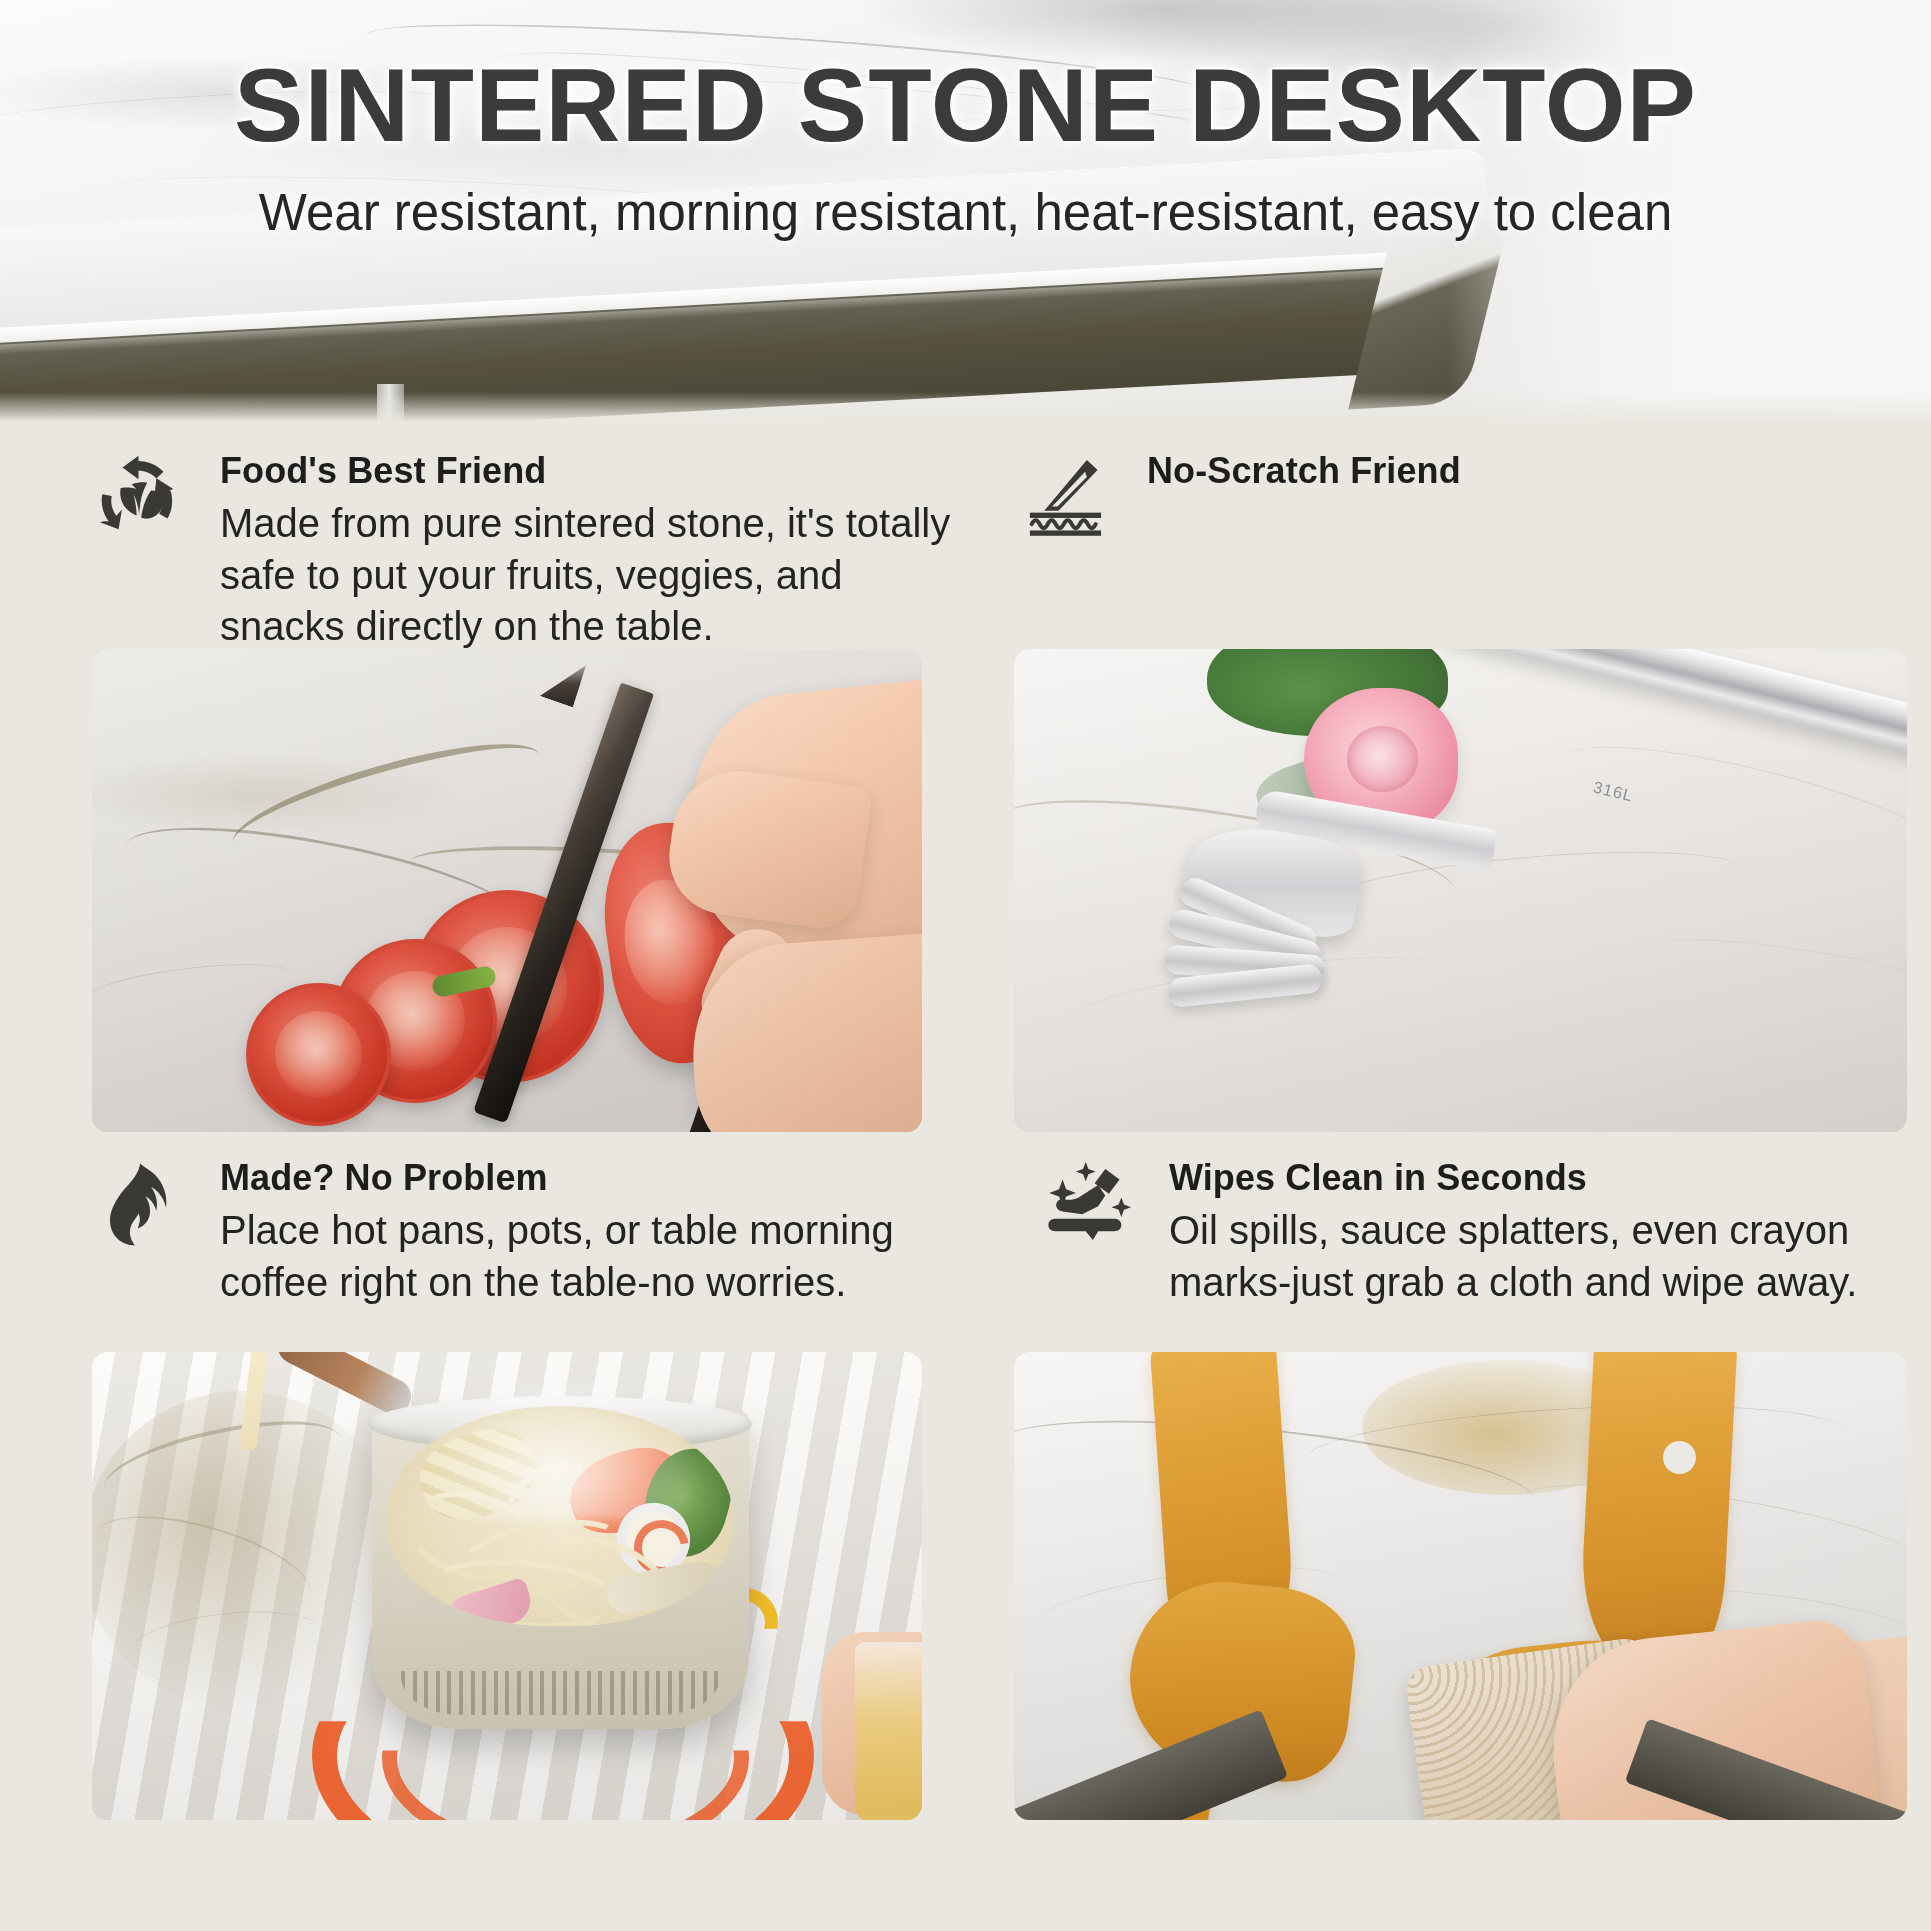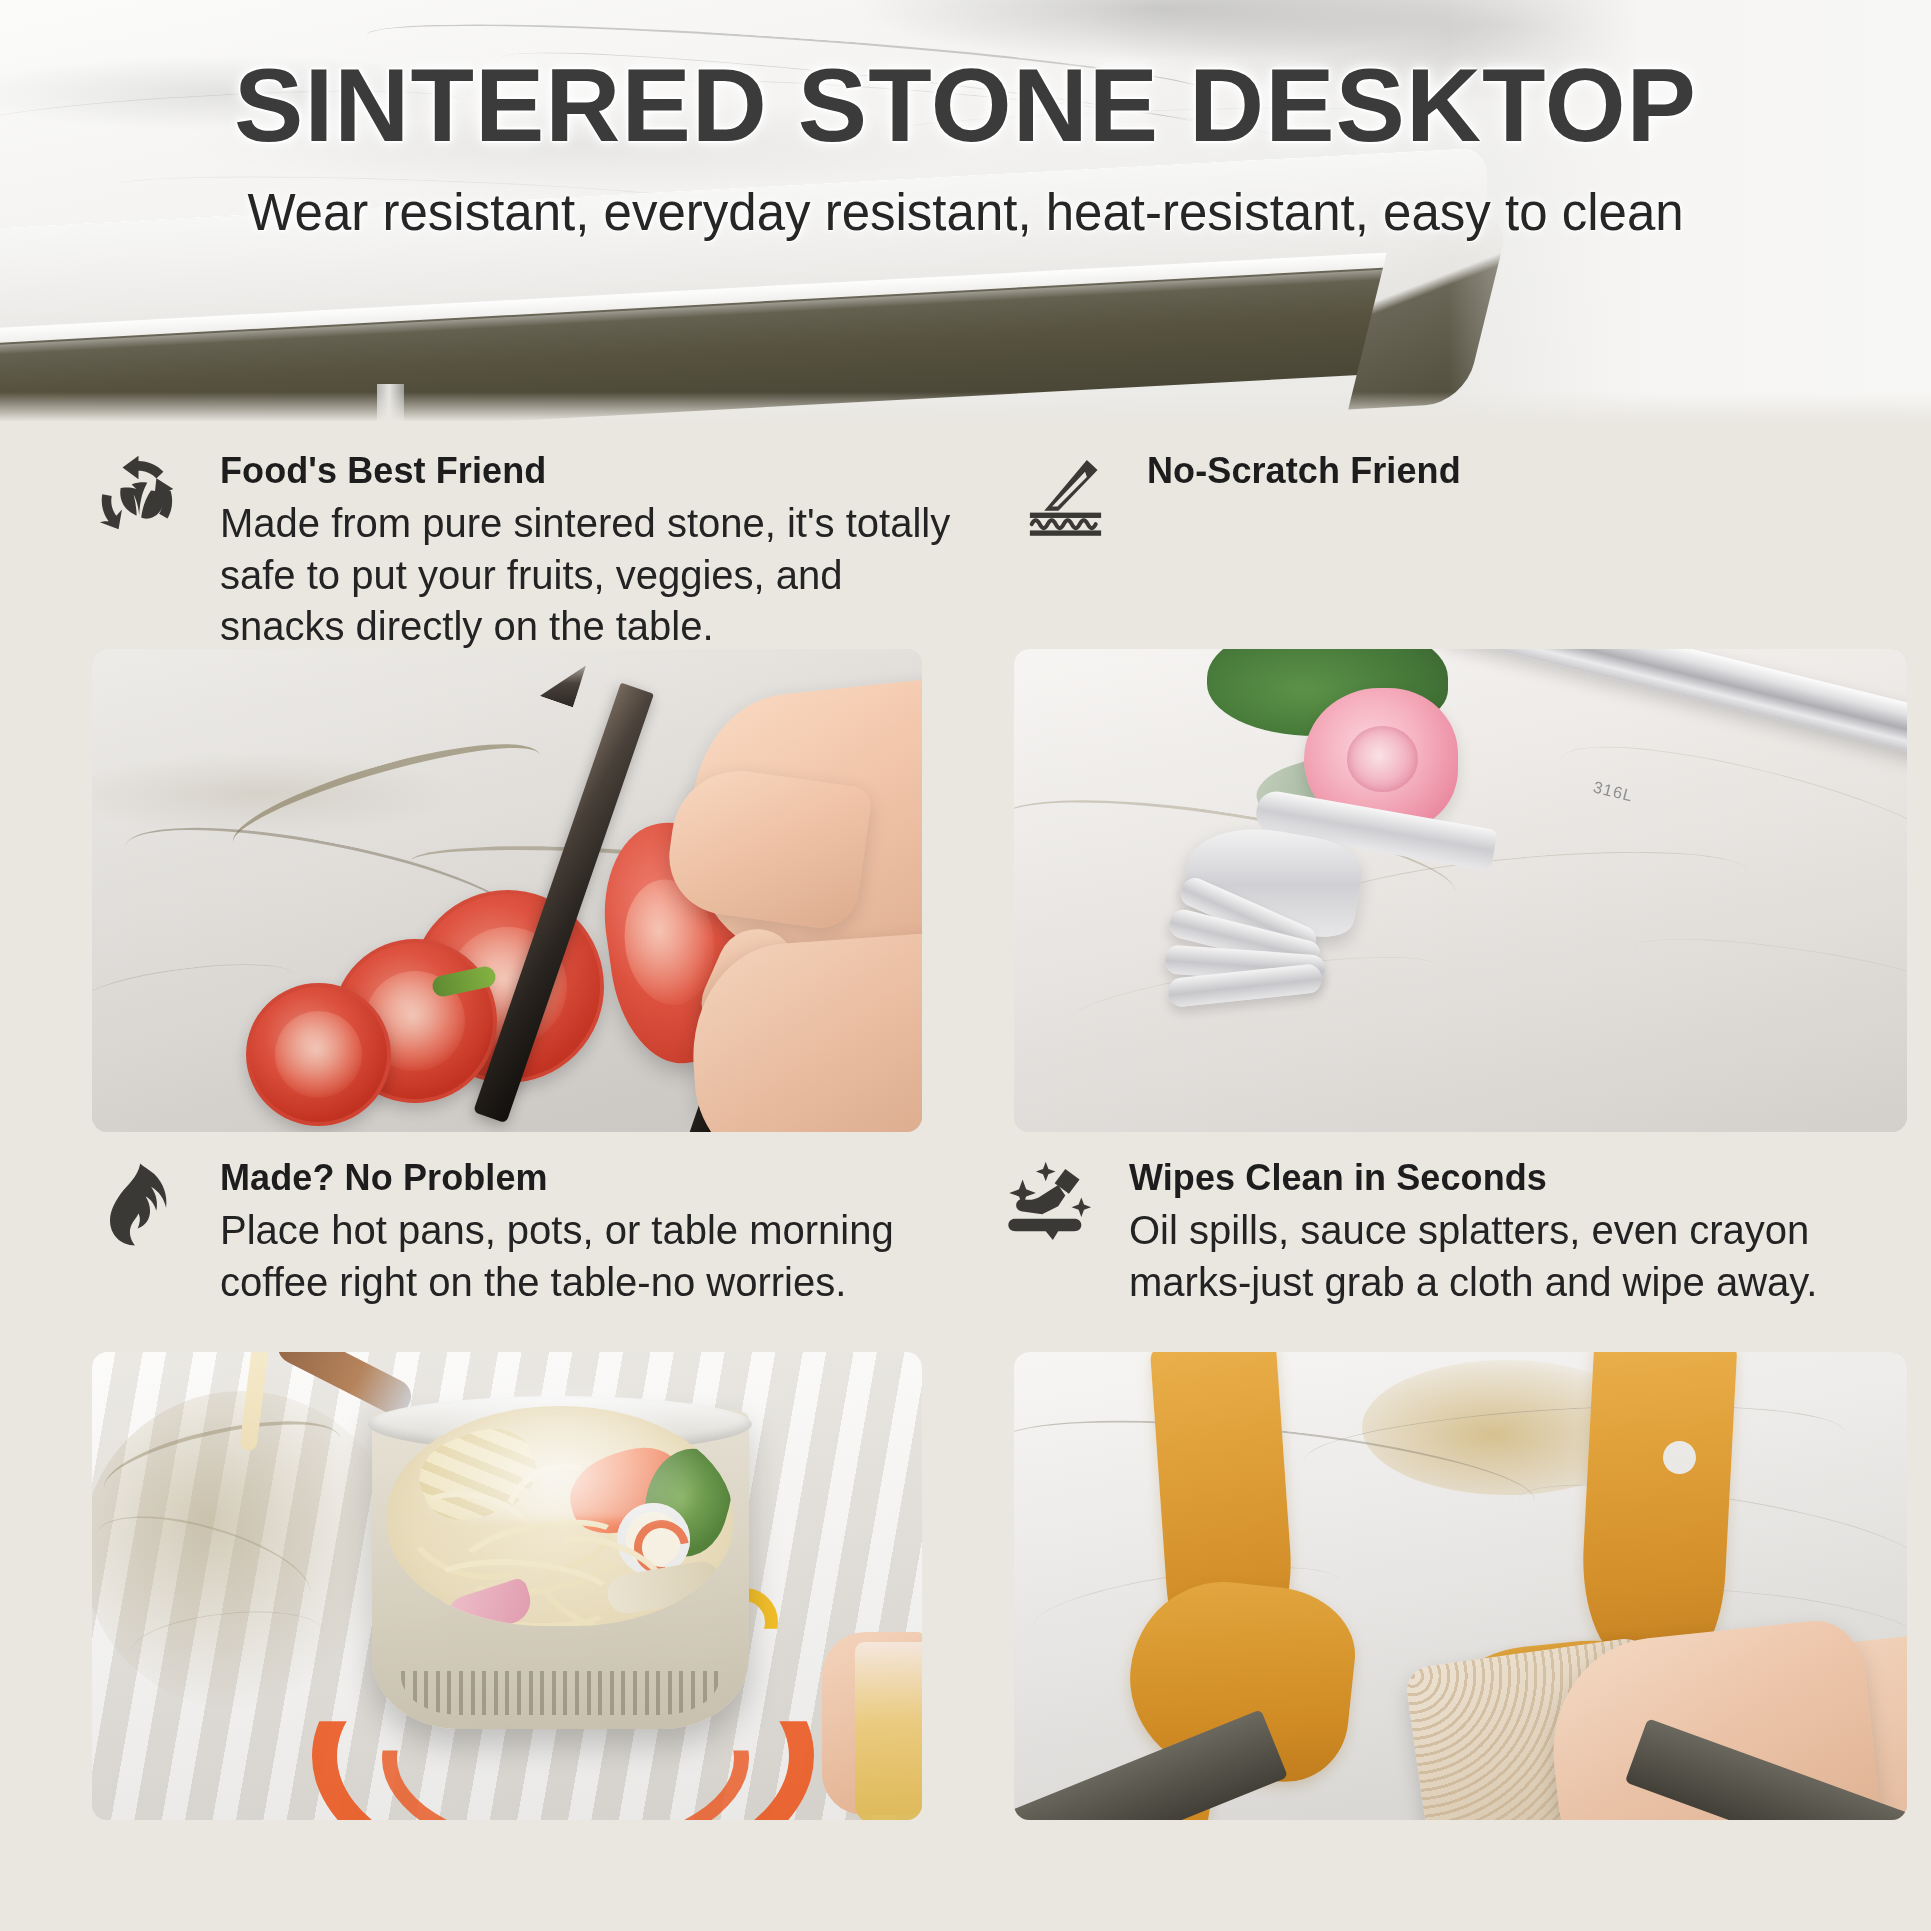--- a/index.html
+++ b/index.html
@@ -103,21 +103,21 @@
     white-space: nowrap;
   }
 
   
   .grid { position: absolute; left: 0; top: 425px; width: 1931px; height: 1506px; }
 
   .feat { position: absolute; }
   .feat-tl { left: 92px;  top: 24px;  width: 869px; }
   .feat-tr { left: 1019px;top: 24px;  width: 888px; }
   .feat-bl { left: 92px;  top: 731px; width: 869px; }
-  .feat-br { left: 1001px;top: 731px; width: 888px; }
+  .feat-br { left: 1041px;top: 731px; width: 888px; }
 
   .feat-head { display: flex; align-items: flex-start; gap: 35px; }
   .feat-icon { flex: 0 0 auto; width: 93px; height: 100px; display:flex; align-items:flex-start; justify-content:center; padding-top: 3.9px; }
   .feat-icon svg { width: 89px; height: 89px; display:block; }
   .feat-body { flex: 1 1 auto; padding-top: 1.9px; }
   .feat-title {
     font-size: 36px; font-weight: 700; color: #1d1d1d;
     letter-spacing: 0.1px; line-height: 1.1; margin-bottom: 7.7px;
   }
   .feat-text {
@@ -545,21 +545,21 @@
     <div class="slab-top"></div>
     <div class="slab-hi"></div>
     <div class="slab-edge"></div>
     <div class="slab-edge-sheen"></div>
     <div class="slab-corner"></div>
     <div class="leg"></div>
     <div class="hero-right-fade"></div>
     <div class="hero-bottom-fade"></div>
 
     <h1 class="hero-title">SINTERED STONE DESKTOP</h1>
-    <p class="hero-sub">Wear resistant, everyday resistant, heat-resistant, easy to clean</p>
+    <p class="hero-sub">Wear resistant, morning resistant, heat-resistant, easy to clean</p>
   </section>
 
   <section class="grid">
 
     <div class="feat feat-tl">
       <div class="feat-head">
         <div class="feat-icon">
           <svg viewBox="0 0 100 100" fill="#3a3935" aria-hidden="true">
             <path d="M50 9c11 0 21 4.6 28 12.2l-8 7.4C64.6 22.9 57.6 20 50 20v9.5L32 16.2 50 3v6z"></path>
             <path d="M86 42.5c3.3 10.5 2 21.8-3.4 31l-9.4-5.2c4-6.9 5-15 2.7-22.4l-8.2 4.7 2.4-22.3 19 12.1-5.1 2.1z"></path>

